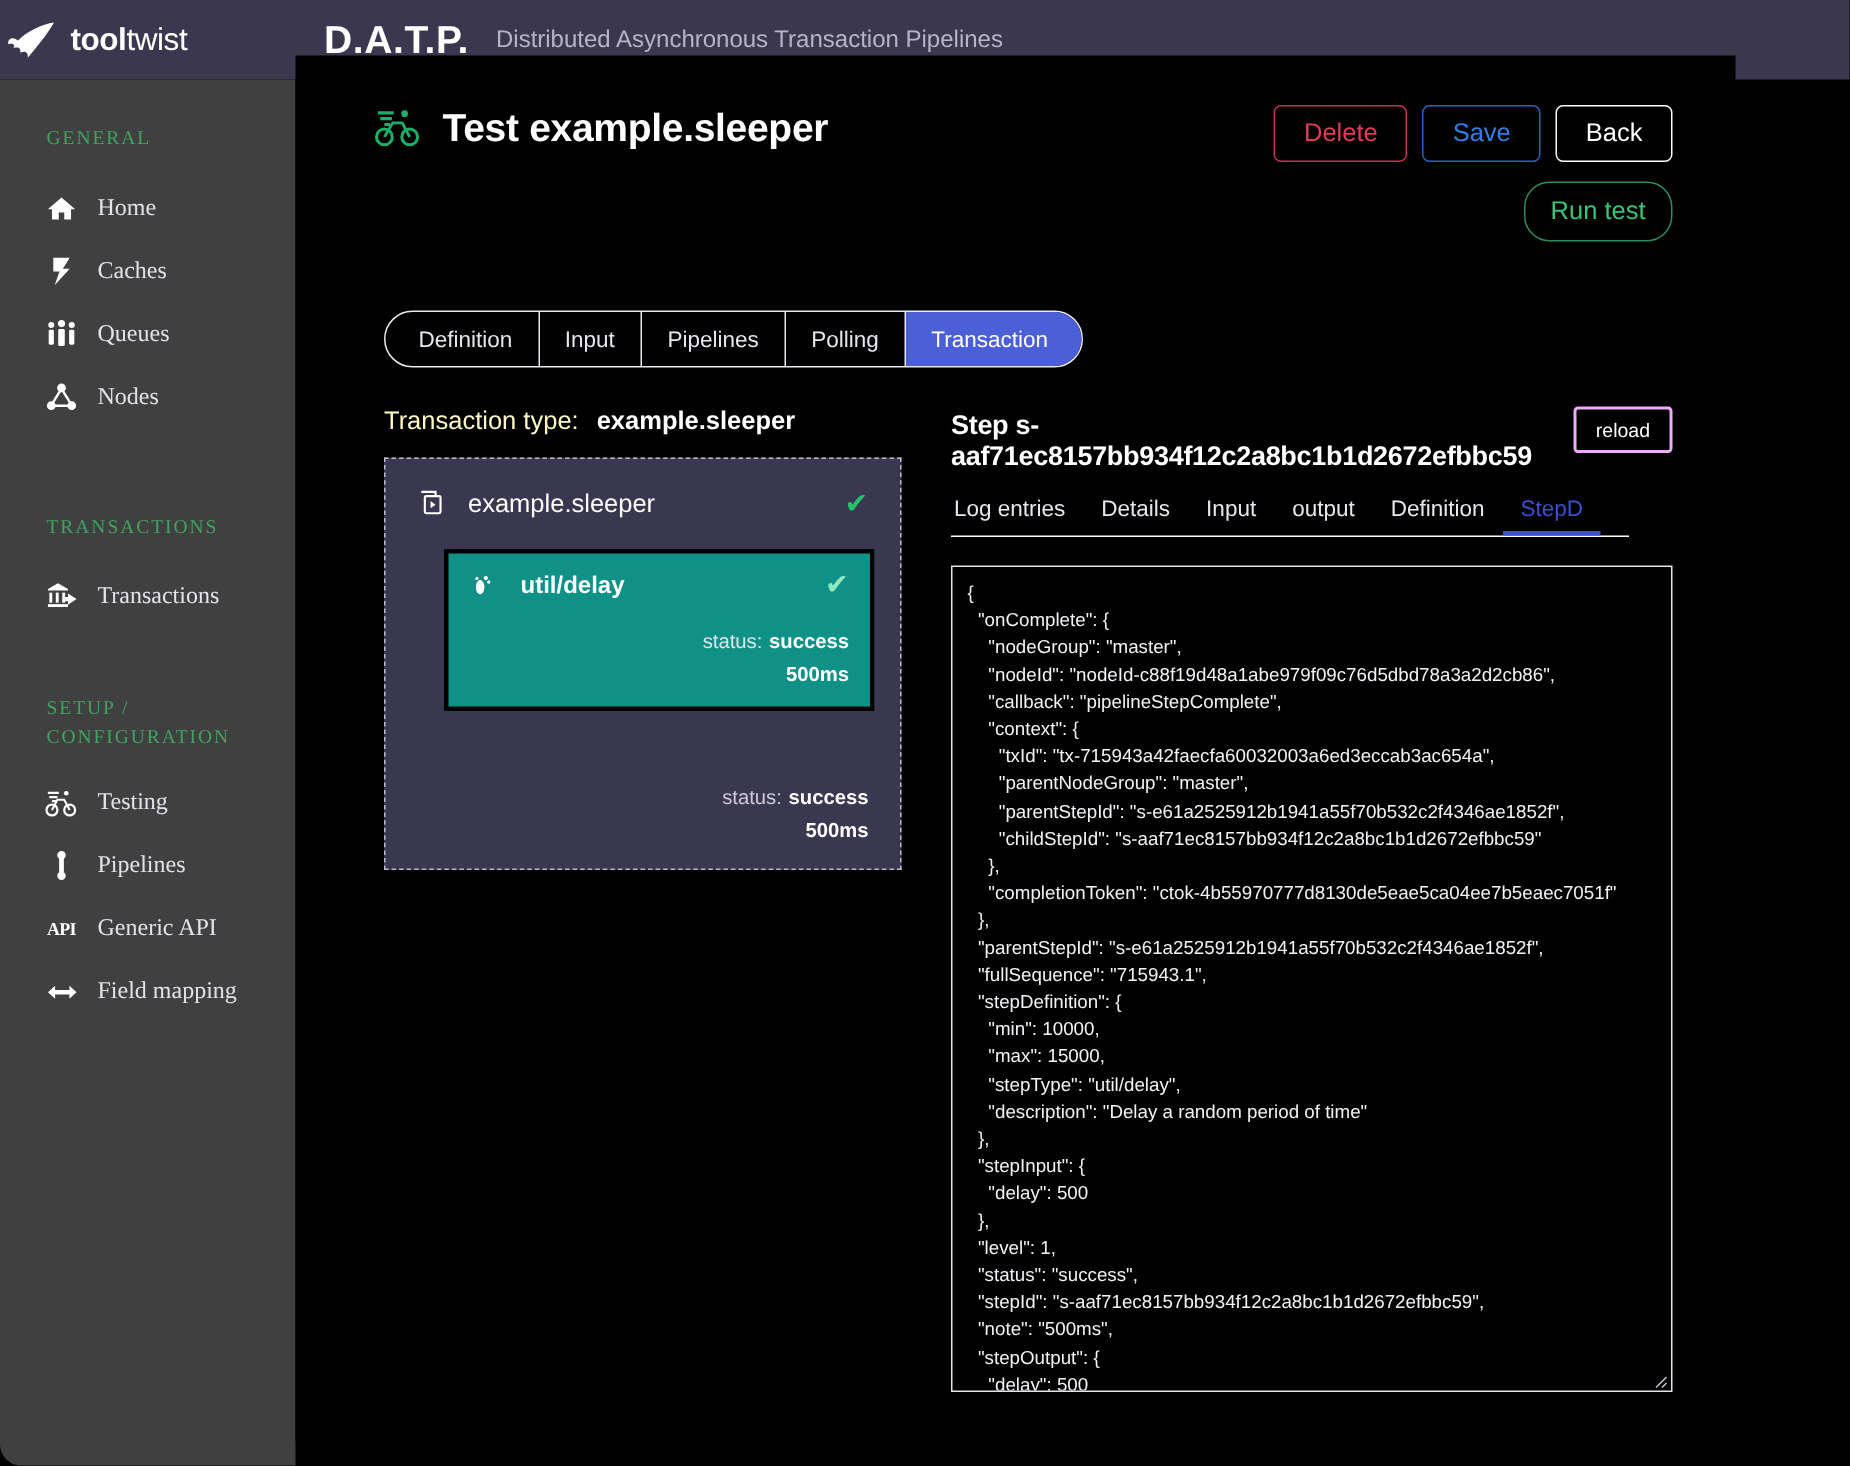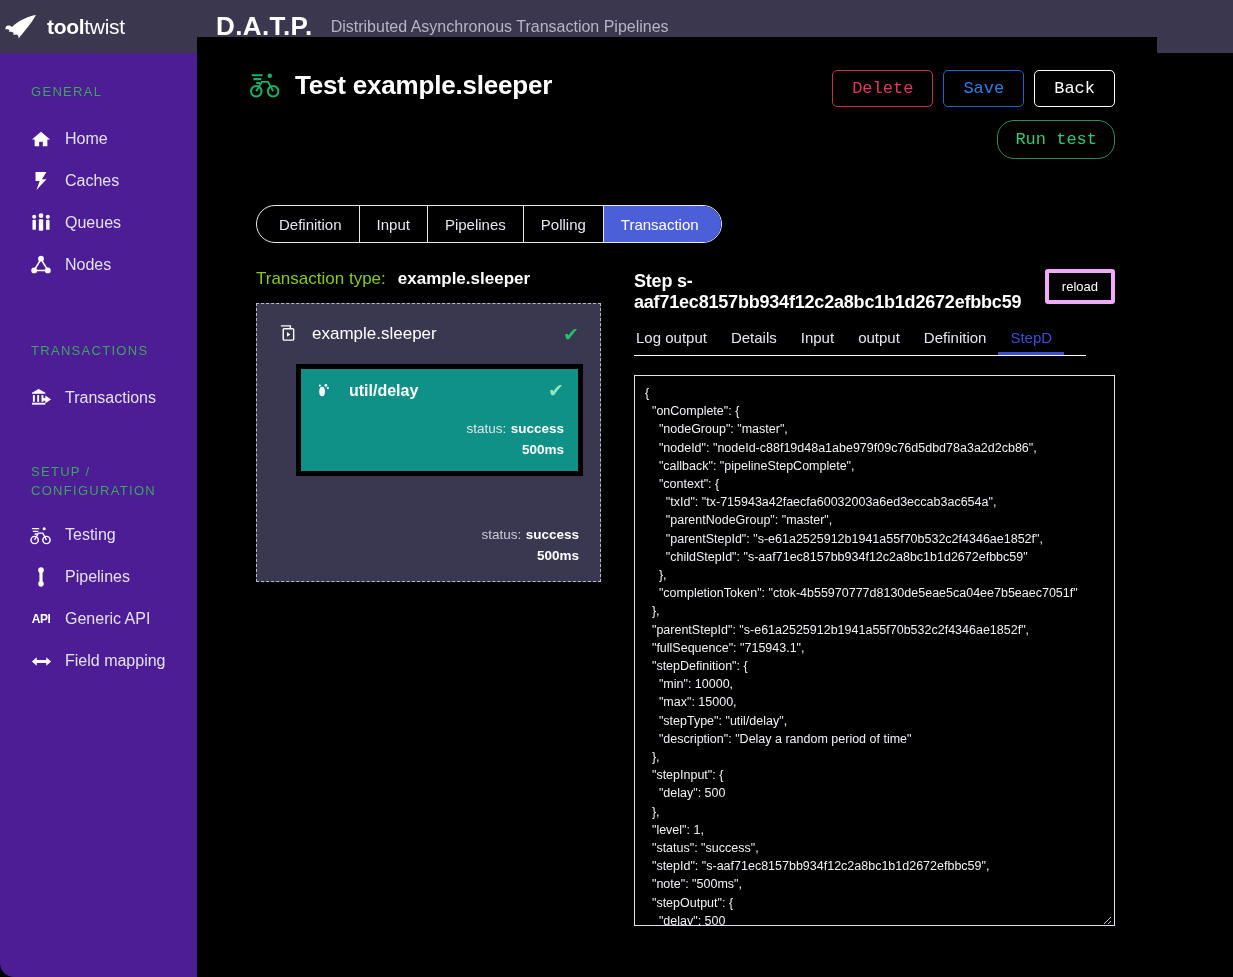--- a/index.html
+++ b/index.html
@@ -28,24 +28,25 @@
     letter-spacing: 0.4px; margin-left: 19px;
   }
   .brand-sub {
     font-size: 16px; color: #b7b4c6; margin-left: 18px; font-weight: 400;
   }
 
   
   .sidebar {
     position: absolute; top: 53px; left: 0;
     width: 197px; height: 924px;
-    background: #4c1d95;
+    background: #404040;
     border-bottom-left-radius: 14px;
     padding-top: 30px;
     overflow: hidden;
+    font-family: Liberation Serif, serif;
   }
   .side-section {
     color: #3fa45f; font-size: 13px; letter-spacing: 1.3px;
     padding: 0 0 0 31px; margin-bottom: 16px; line-height: 1.45;
     font-weight: 400;
   }
   .side-section.two-line { margin-bottom: 14px; }
   .side-item {
     display: flex; align-items: center; gap: 13px;
     height: 42px; padding-left: 30px;
@@ -72,21 +73,21 @@
     padding: 33px 42px 0 53px;
   }
   .title-row { display: flex; align-items: center; gap: 15px; flex: 1; }
   .title-ico { color: #19b06a; width: 30px; height: 30px; }
   .page-title { font-size: 26px; font-weight: 700; color: #fff; letter-spacing: -0.2px; }
   .btn-stack { display: flex; flex-direction: column; align-items: flex-end; gap: 13px; }
   .btn-row { display: flex; gap: 10px; }
   .btn {
     background: transparent; border: 1px solid; border-radius: 5px;
     padding: 8px 19px; font-size: 17px; cursor: pointer;
-    font-family: Liberation Mono, monospace;
+    font-family: Liberation Sans, sans-serif;
     min-width: 60px; text-align: center;
   }
   .btn-delete { color: #e23a5e; border-color: #c9304f; }
   .btn-save   { color: #2e7fe8; border-color: #2962c4; }
   .btn-back   { color: #ffffff; border-color: #ffffff; }
   .btn-run    { color: #34c777; border-color: #2b8f5c; padding: 9px 17px; border-radius: 17px; }
 
   
   .tabbar {
     margin: 46px 0 0 59px;
@@ -105,58 +106,58 @@
 
   
   .cols { display: flex; padding: 26px 42px 0 59px; gap: 33px; }
   .col-left { width: 345px; flex: 0 0 345px; }
   .col-right { flex: 1; min-width: 0; }
 
   .txn-type-line {
     font-size: 17px; color: #ffffff; margin-bottom: 14px;
     display: flex; gap: 12px; align-items: baseline;
   }
-  .txn-type-label { color: #84cc16; font-weight: 400; }
+  .txn-type-label { color: #fef9c3; font-weight: 400; }
   .txn-type-value { font-weight: 700; color: #ffffff; }
 
   .txn-box {
     border: 1px dashed #bcb9cb; background: #3a3750;
     padding: 15px 17px 14px 17px; min-height: 240px;
     position: relative;
   }
   .txn-head { display: flex; align-items: center; gap: 14px; padding: 5px 4px 0 4px; }
   .txn-ico { width: 20px; height: 20px; color: #ffffff; flex: 0 0 20px; }
   .txn-name { font-size: 17px; color: #ffffff; flex: 1; }
   .tick { color: #25c16b; font-size: 19px; line-height: 1; }
   .tick.light { color: #8fe9c0; }
 
   .step-card {
     margin: 20px 0 0 22px; background: #0f9188;
-    border: 5px solid #000000; padding: 12px 14px 11px 14px;
+    border: 3px solid #000000; padding: 12px 14px 11px 14px;
   }
   .step-head { display: flex; align-items: center; gap: 16px; }
   .step-ico { width: 18px; height: 18px; color: #fff; flex: 0 0 18px; }
   .step-name { font-size: 16px; font-weight: 700; color: #ffffff; flex: 1; }
   .meta { text-align: right; margin-top: 16px; line-height: 1.5; }
   .meta .lbl { font-size: 13.5px; color: #dfe6e6; }
   .meta .val { font-size: 13.5px; color: #ffffff; font-weight: 700; }
   .meta .dur { font-size: 13.5px; color: #ffffff; font-weight: 700; display: block; }
   .txn-foot { text-align: right; margin-top: 46px; line-height: 1.5; padding-right: 4px; }
   .txn-foot .lbl { font-size: 13.5px; color: #cdcbd8; }
   .txn-foot .val { font-size: 13.5px; color: #ffffff; font-weight: 700; }
   .txn-foot .dur { font-size: 13.5px; color: #ffffff; font-weight: 700; display: block; }
 
   
   .step-head-row { display: flex; align-items: flex-start; }
   .step-title {
     font-size: 18px; font-weight: 700; color: #ffffff; flex: 1;
     letter-spacing: -0.2px; padding-top: 2px;
   }
   .reload-btn {
-    border: 4px solid #f0abfc; background: transparent; color: #ffffff;
+    border: 2px solid #f0abfc; background: transparent; color: #ffffff;
     font-size: 13px; padding: 6px 13px; border-radius: 3px; cursor: pointer;
     font-family: "Liberation Sans", sans-serif;
   }
   .subtabs {
     display: flex; gap: 0; margin-top: 14px;
     border-bottom: 1px solid #ffffff; width: 452px;
   }
   .subtab {
     font-size: 15px; color: #e8e7ee; padding: 2px 12px 9px 12px;
     cursor: pointer; white-space: nowrap;
@@ -389,21 +390,21 @@
       </div>
     </section>
 
     <section class="col-right">
       <div class="step-head-row">
         <div class="step-title">Step s-aaf71ec8157bb934f12c2a8bc1b1d2672efbbc59</div>
         <button class="reload-btn">reload</button>
       </div>
 
       <div class="subtabs">
-        <div class="subtab">Log output</div>
+        <div class="subtab">Log entries</div>
         <div class="subtab">Details</div>
         <div class="subtab">Input</div>
         <div class="subtab">output</div>
         <div class="subtab">Definition</div>
         <div class="subtab active">StepD</div>
       </div>
 
       <div class="code-box">
         <pre>{
   "onComplete": {

